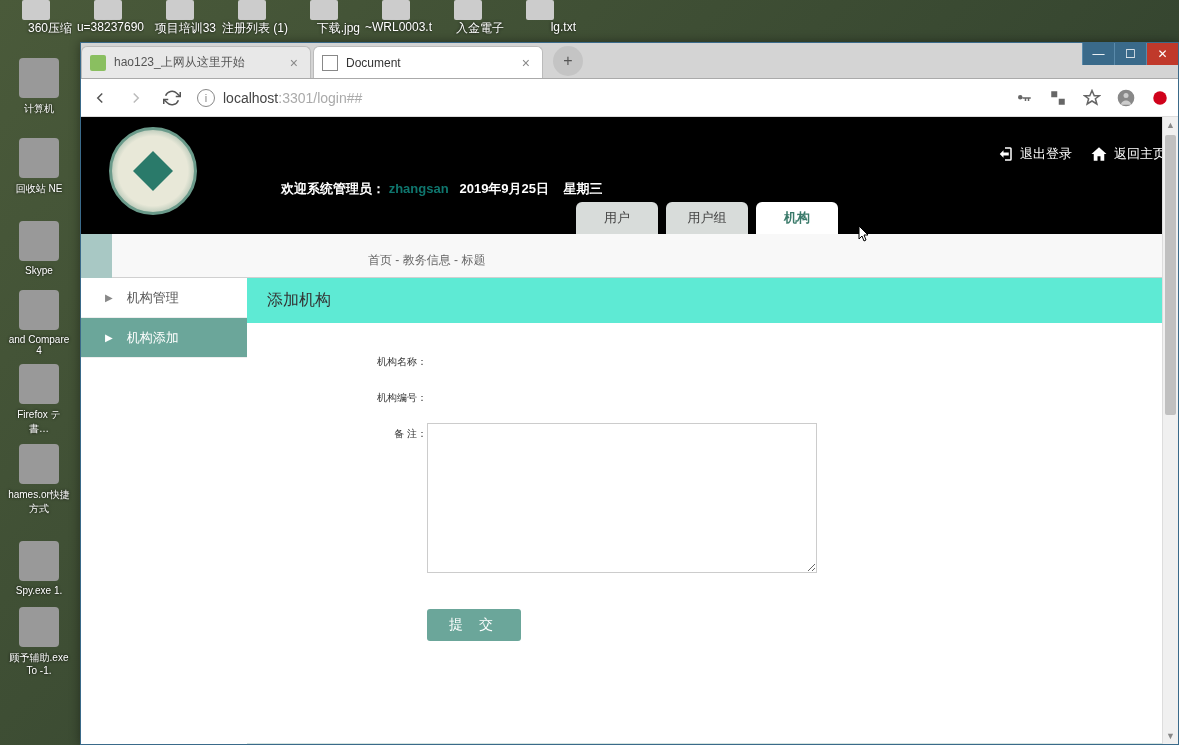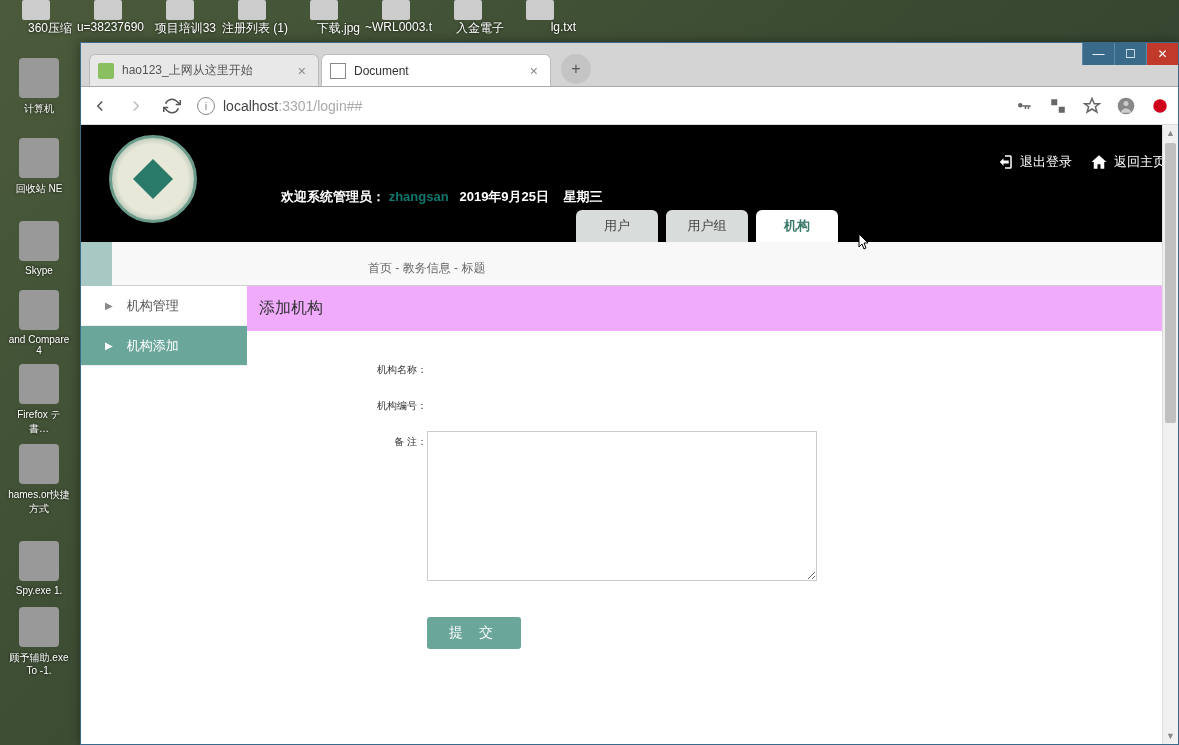--- a/index.html
+++ b/index.html
@@ -16,21 +16,21 @@
 .dt .ico { width: 28px; height: 20px; background: #ccc; margin: 0 auto; border-radius: 2px; }
 
 
 .browser { position: absolute; left: 80px; top: 42px; right: 0; bottom: 0; background: #fff; border: 1px solid #3a6a8a; box-shadow: 0 0 10px rgba(0,0,0,.4); display: flex; flex-direction: column; }
 
 .win-controls { position: absolute; top: 0; right: 0; display: flex; height: 22px; z-index: 20; }
 .win-btn { width: 32px; height: 22px; display: flex; align-items: center; justify-content: center; font-size: 12px; color: #fff; background: #3a6a8a; border-left: 1px solid #5a8aaa; }
 .win-btn.close { background: #c0392b; }
 
 
-.tabs-bar { height: 44px; background: #d4d4d4; display: flex; align-items: flex-end; padding-left: 8px; border-bottom: 1px solid #aaa; }
+.tabs-bar { height: 36px; background: #d4d4d4; display: flex; align-items: flex-end; padding-left: 0; border-bottom: 1px solid #aaa; }
 .tab { height: 32px; min-width: 230px; max-width: 230px; background: #e8e8e8; border: 1px solid #bbb; border-bottom: none; border-radius: 6px 6px 0 0; display: flex; align-items: center; padding: 0 8px; margin-right: 2px; font-size: 12px; color: #555; position: relative; }
 .tab.active { background: #fff; color: #333; }
 .tab .favicon { width: 16px; height: 16px; margin-right: 8px; flex-shrink: 0; border-radius: 2px; background: #8abf60; }
 .tab .favicon.doc { background: transparent; border: 1px solid #888; border-radius: 0; }
 .tab .tab-title { flex: 1; overflow: hidden; white-space: nowrap; text-overflow: ellipsis; }
 .tab .tab-close { color: #888; font-size: 14px; cursor: pointer; padding: 0 4px; }
 .newtab { width: 30px; height: 30px; border-radius: 50%; background: #c4c4c4; display: flex; align-items: center; justify-content: center; margin-left: 8px; margin-bottom: 2px; color: #555; font-size: 16px; }
 
 
 .url-bar { height: 38px; display: flex; align-items: center; padding: 0 8px; gap: 14px; border-bottom: 1px solid #ddd; background: #fff; }
@@ -66,21 +66,21 @@
 
 
 .body { display: flex; background: #d4e4e0; }
 .sidebar { width: 166px; background: #fff; min-height: 470px; }
 .side-item { height: 40px; display: flex; align-items: center; padding-left: 24px; font-size: 13px; color: #555; cursor: pointer; border-bottom: 1px solid #eee; }
 .side-item .arrow { margin-right: 14px; color: #888; font-size: 10px; }
 .side-item.active { background: #6ba69a; color: #fff; }
 .side-item.active .arrow { color: #fff; }
 
 .main { flex: 1; padding: 0 0 0 0; }
-.page-title { background: #f0abfc; padding: 12px 12px; font-size: 16px; color: #333; }
+.page-title { background: #5eead4; padding: 12px 20px; font-size: 16px; color: #333; }
 .form-card { background: #fff; margin: 0 10px 10px 0; padding: 28px 0; min-height: 420px; }
 .form-row { display: flex; align-items: flex-start; margin-bottom: 18px; }
 .form-label { width: 180px; text-align: right; font-size: 10px; color: #333; padding-top: 4px; }
 .form-textarea { width: 390px; height: 150px; border: 1px solid #ccc; padding: 6px; resize: both; }
 .btn-submit { width: 94px; height: 32px; background: #6ba69a; border: none; color: #fff; font-size: 14px; letter-spacing: 6px; border-radius: 3px; margin-left: 180px; margin-top: 18px; cursor: pointer; }
 
 .scrollbar-v { position: absolute; right: 0; top: 0; bottom: 0; width: 16px; background: #f0f0f0; border-left: 1px solid #ddd; }
 .sb-thumb { position: absolute; left: 2px; right: 2px; top: 18px; height: 280px; background: #c0c0c0; border-radius: 2px; }
 .sb-arrow { position: absolute; left: 0; right: 0; height: 16px; display: flex; align-items: center; justify-content: center; color: #888; font-size: 9px; }
 </style>

